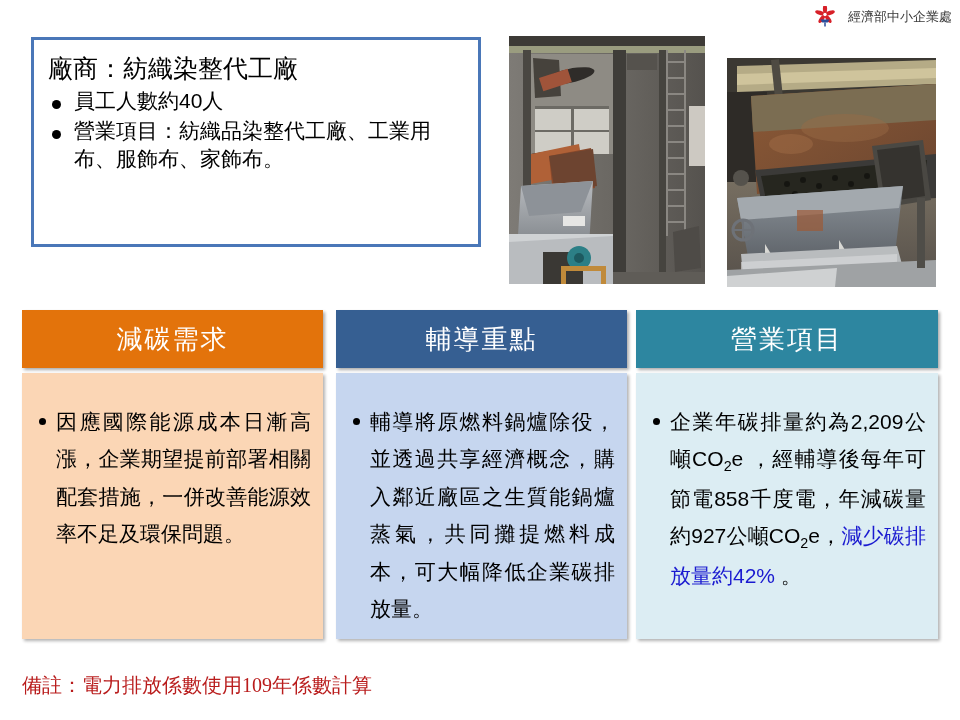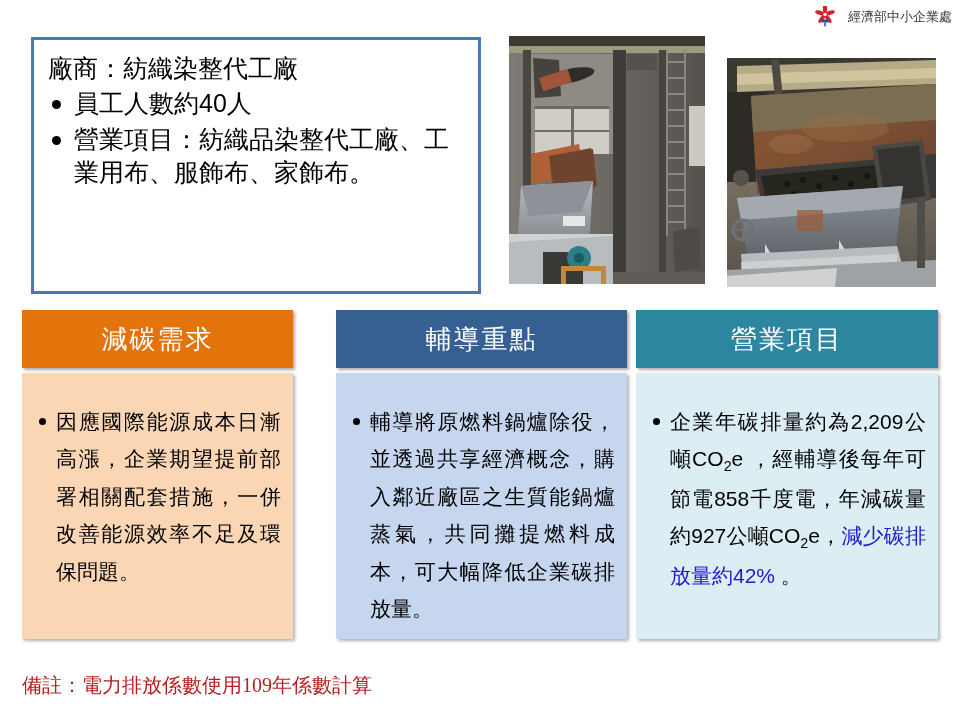--- a/index.html
+++ b/index.html
@@ -37,40 +37,40 @@
     white-space: nowrap;
     font-family: "DejaVu Sans", "Liberation Sans", sans-serif;
   }
 
   
   #info-box {
     position: absolute;
     left: 31px;
     top: 37px;
     width: 450px;
-    height: 257px;
+    height: 210px;
     box-sizing: border-box;
     border: 3px solid #4A77B8;
     background: #ffffff;
     padding: 12px 10px 0 14px;
   }
   #info-box .company-line {
     font-size: 25px;
     line-height: 1.32;
     color: #000;
     white-space: nowrap;
   }
   #info-box ul {
     list-style: none;
     margin: 0;
     padding: 0;
   }
   #info-box li {
     position: relative;
-    font-size: 25px;
+    font-size: 21px;
     line-height: 1.34;
     color: #000;
     padding-left: 26px;
     margin-top: 2px;
   }
   #info-box li::before {
     content: "";
     position: absolute;
     left: 4px;
     top: 13px;
@@ -97,21 +97,21 @@
     top: 58px;
     width: 209px;
     height: 229px;
   }
   .photo svg { display: block; width: 100%; height: 100%; }
 
   
   .column {
     position: absolute;
     top: 310px;
-    width: 271px;
+    width: 301px;
   }
   #column-demand   { left: 22px;  }
   #column-guidance { left: 336px; width: 291px; }
   #column-benefit  { left: 636px; width: 302px; }
 
   .col-header {
     height: 58px;
     display: flex;
     align-items: center;
     justify-content: center;

